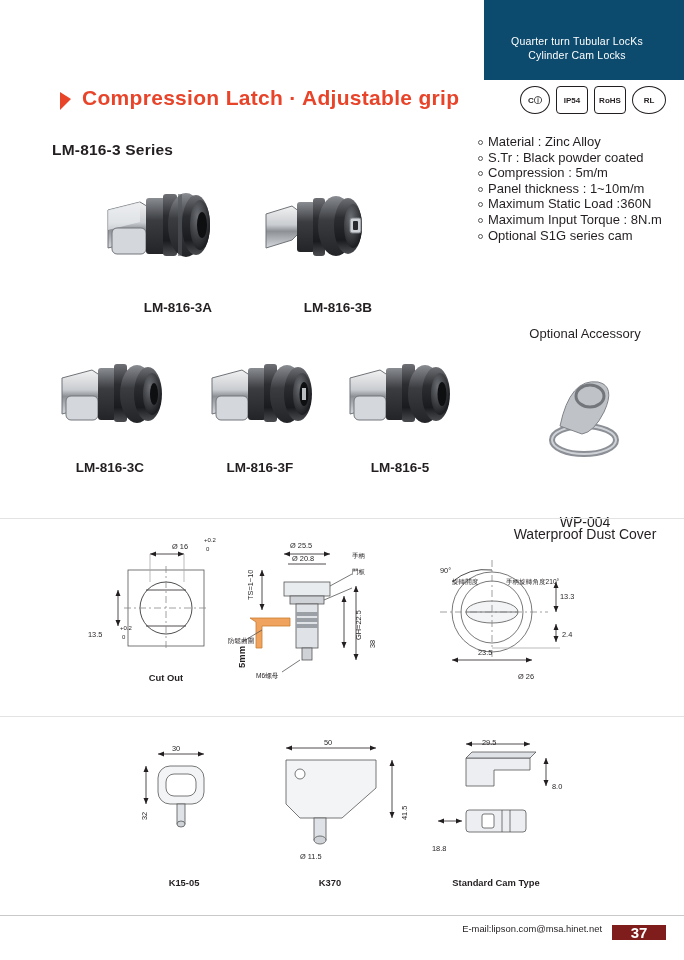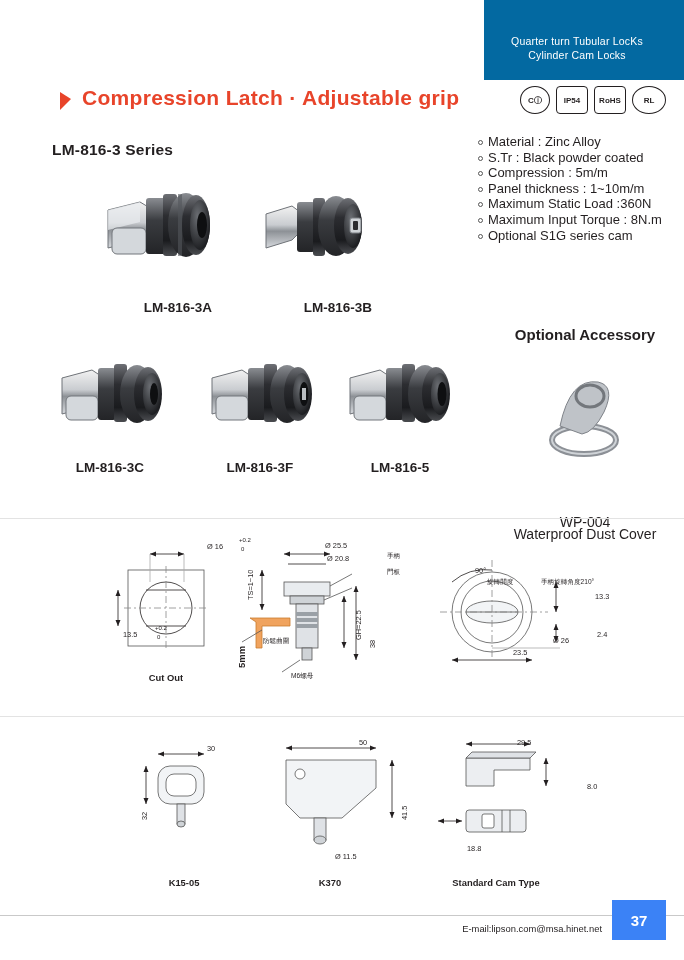--- a/index.html
+++ b/index.html
@@ -9,21 +9,21 @@
     font-family:"Liberation Sans", sans-serif;
     color:#231f20;
     position:relative;
     overflow:hidden;
   }
   .page{position:relative;width:684px;height:960px;}
 
   
   .hdr-band{
     position:absolute;top:0;right:0;width:200px;height:80px;
-    background:#0369a1;
+    background:#0c4a6e;
   }
   .hdr-band .txt{
     position:absolute;left:0;right:14px;top:34px;
     text-align:center;color:#ffffff;font-size:10.5px;line-height:14px;
     letter-spacing:.2px;
   }
   .title-row{
     position:absolute;left:52px;top:86px;
   }
   .title-row .tri{
@@ -60,50 +60,50 @@
   }
   .specs ul{margin:0;padding:0;}
 
   
   .plabel{
     position:absolute;font-size:13.5px;font-weight:bold;color:#231f20;
     text-align:center;white-space:nowrap;
   }
   .acc-title{
     position:absolute;left:500px;top:326px;width:170px;text-align:center;
-    font-size:15px;font-weight:bold;
+    font-size:13px;font-weight:normal;
   }
   .acc-label{
     position:absolute;left:500px;top:484px;width:170px;text-align:center;
     font-size:14px;line-height:12px;margin-top:32px;
   }
 
   
-  .dim{position:absolute;font-size:7.4px;color:#231f20;white-space:nowrap;margin-left:35px;}
+  .dim{position:absolute;font-size:7.4px;color:#231f20;white-space:nowrap;}
   .dim.cn{font-size:6.6px;}
   .cap{
     position:absolute;font-size:9.4px;font-weight:bold;text-align:center;
     white-space:nowrap;
   }
   .vtxt{
     position:absolute;font-size:7.4px;white-space:nowrap;
     transform:rotate(-90deg);transform-origin:left top;
   }
   .vtxt.big{font-size:9.5px;font-weight:bold;color:#231f20;}
 
   
   .footline{
     position:absolute;left:0;right:0;bottom:44px;height:1px;background:#c9c9c9;
   }
   .email{
     position:absolute;right:82px;bottom:26px;font-size:9.4px;color:#231f20;
   }
   .pagenum{
-    position:absolute;right:18px;bottom:20px;width:54px;height:40px;
-    background:#3b82f6;color:#fff;font-size:15px;font-weight:bold;
+    position:absolute;right:18px;bottom:20px;width:54px;height:15px;
+    background:#7f1d1d;color:#fff;font-size:15px;font-weight:bold;
     display:flex;align-items:center;justify-content:center;
   }
   svg{display:block;}
   .sec-sep{position:absolute;left:0;right:0;height:1px;background:#e3e3e3;}
 </style>
 </head>
 <body>
 
 <div class="page">
 
@@ -338,21 +338,21 @@
   <div class="vtxt" style="left:368px;top:648px;">38</div>
   <div class="vtxt big" style="left:236px;top:668px;">5mm</div>
   <div class="dim cn" style="left:256px;top:672px;">M6螺母</div>
 
   <div class="dim" style="left:440px;top:566px;">90°</div>
   <div class="dim cn" style="left:452px;top:578px;">旋轉開度</div>
   <div class="dim cn" style="left:506px;top:578px;">手柄旋轉角度210°</div>
   <div class="dim" style="left:560px;top:592px;">13.3</div>
   <div class="dim" style="left:562px;top:630px;">2.4</div>
   <div class="dim" style="left:478px;top:648px;">23.5</div>
-  <div class="dim" style="left:518px;top:636px;">Ø 26</div>
+  <div class="dim" style="left:518px;top:672px;">Ø 26</div>
 
   <div class="sec-sep" style="top:716px;"></div>
 
   <svg width="684" height="180" viewBox="0 0 684 180" style="position:absolute;left:0;top:726px;">
     <g stroke="#231f20" fill="none" stroke-width="0.8">
 
       <rect x="158" y="40" width="46" height="38" rx="12" fill="#f2f4f6" stroke="#555"></rect>
       <rect x="166" y="48" width="30" height="22" rx="8" fill="#ffffff" stroke="#555"></rect>
       <rect x="177" y="78" width="8" height="20" fill="#dfe2e6" stroke="#555"></rect>
       <ellipse cx="181" cy="98" rx="4" ry="3" fill="#cfd3d7" stroke="#555"></ellipse>

